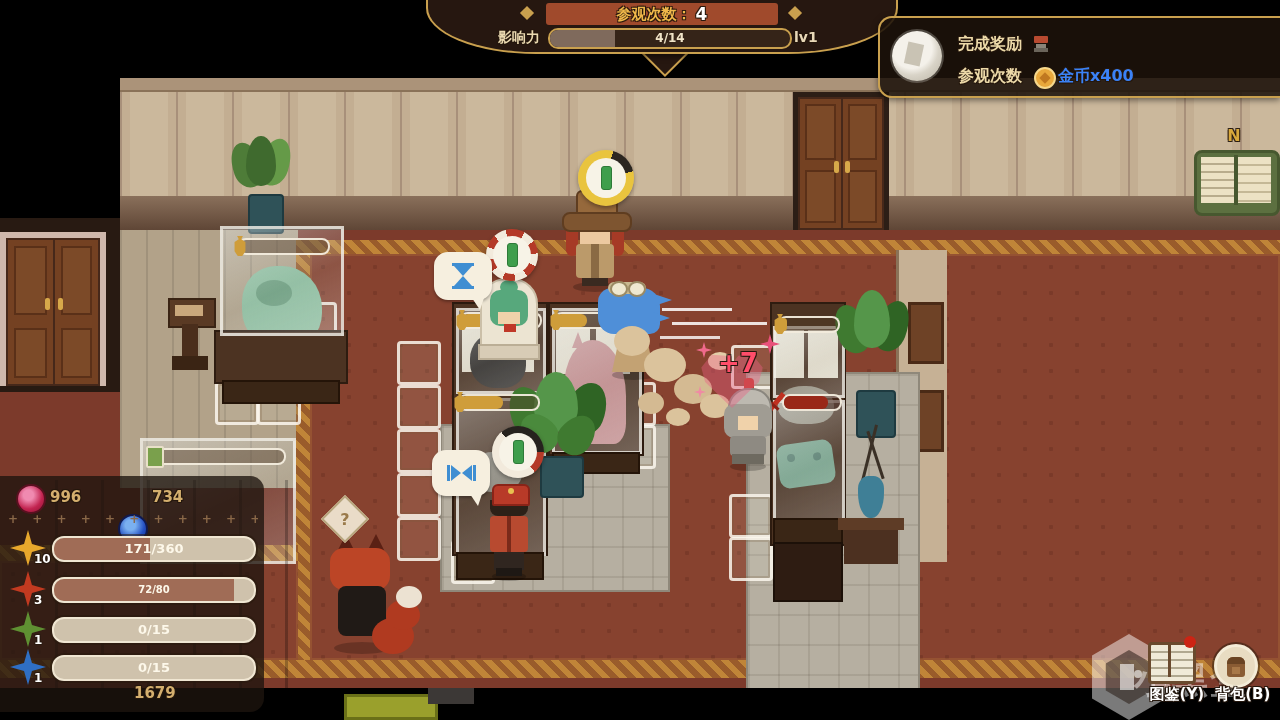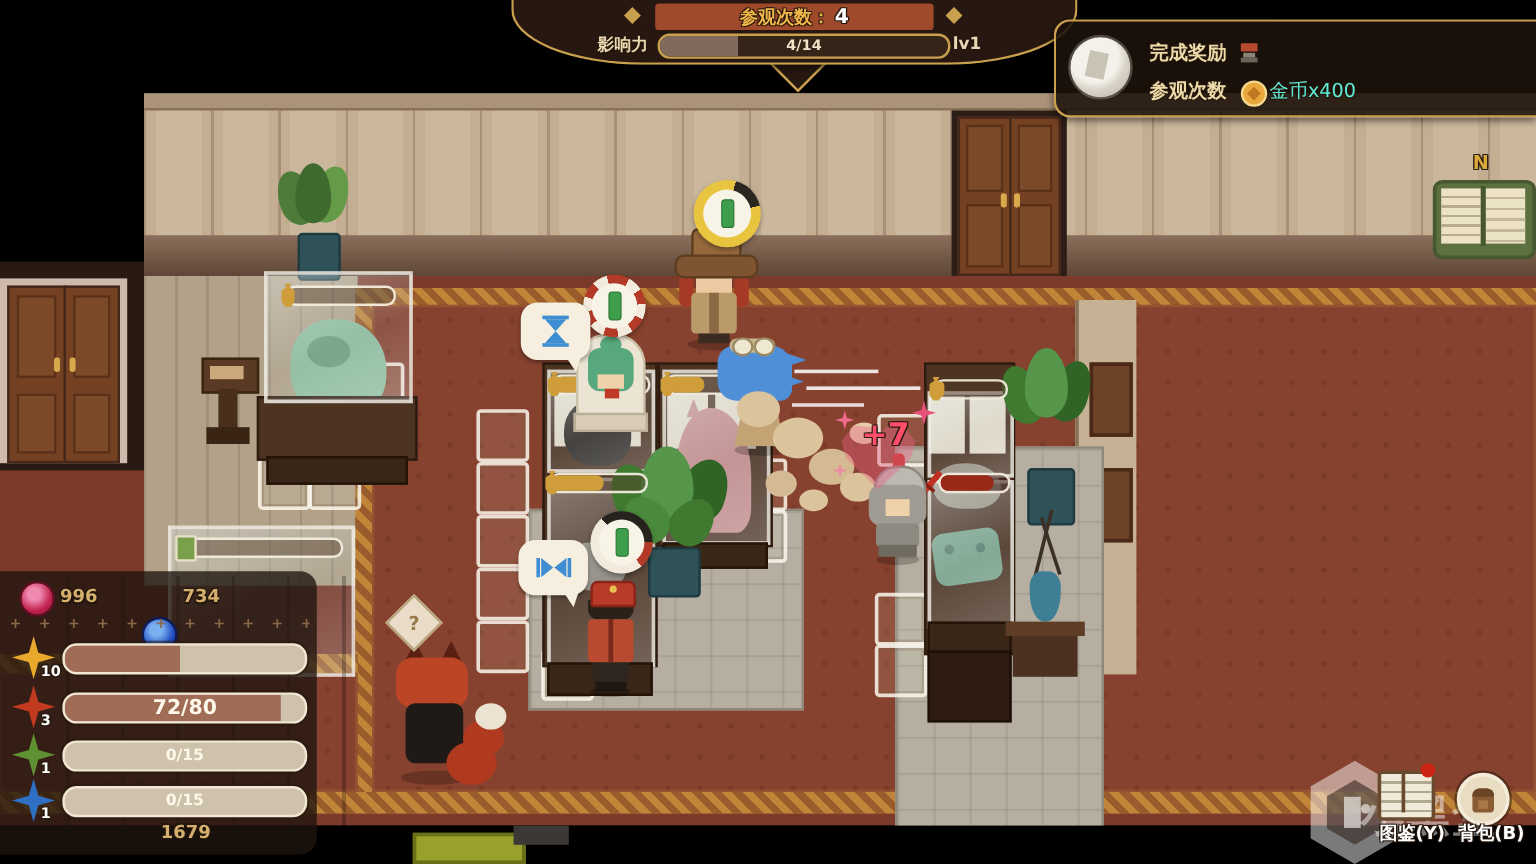--- a/index.html
+++ b/index.html
@@ -428,21 +428,21 @@
     <div class="a" style="left:14px;top:12px;width:16px;height:22px;background:#c9c3b4;transform:rotate(12deg)"></div>
   </div>
   <div class="a hudtxt outline" style="left:78px;top:16px;font-size:16px;color:#ecd9a8">完成奖励</div>
   <div class="a" style="left:152px;top:17px;width:18px;height:18px">
     <div class="a" style="left:2px;top:1px;width:14px;height:7px;background:#b84a30;border-radius:1px"></div>
     <div class="a" style="left:4px;top:9px;width:10px;height:4px;background:#8a8478"></div>
     <div class="a" style="left:2px;top:13px;width:14px;height:4px;background:#6a645a"></div>
   </div>
   <div class="a hudtxt outline" style="left:78px;top:48px;font-size:16px;color:#ecd9a8">参观次数</div>
   <div class="a coin" style="left:154px;top:49px;width:18px;height:18px"></div>
-  <div class="a outline" style="left:178px;top:48px;font-size:16px;font-weight:normal;color:#5eead4">金币x400</div>
+  <div class="a outline" style="left:178px;top:48px;font-size:16px;font-weight:bold;color:#3b82f6">金币x400</div>
 </div>
 
 <div class="a" style="left:1190px;top:126px;width:90px;height:92px;z-index:102">
   <div class="a outline" style="left:34px;top:0;width:20px;text-align:center;color:#d8a83c;font-size:16px;font-weight:bold">N</div>
   <div class="a" style="left:4px;top:24px;width:80px;height:60px;
        background:#5c7040;border:3px solid #47582f;border-radius:8px">
     <div class="a" style="left:4px;top:4px;width:33px;height:46px;background:#ece2c4;
          background-image:repeating-linear-gradient(transparent 0 6px,#b8ac8c 6px 8px)"></div>
     <div class="a" style="left:41px;top:4px;width:33px;height:46px;background:#ece2c4;
          background-image:repeating-linear-gradient(transparent 0 7px,#c4b896 7px 9px)"></div>
@@ -460,28 +460,29 @@
   <div class="a outline" style="left:152px;top:12px;color:#d4af6e;font-size:15px;font-weight:bold">734</div>
 
   <div class="a" style="left:8px;top:36px;width:250px;color:#8a6848;font-size:12px;font-weight:bold;letter-spacing:5px;
               white-space:nowrap;overflow:hidden;text-align:center">+ + + + + + + + + + + + + +</div>
 
   <div class="a" style="left:0;top:56px;width:264px;height:34px">
     <div class="star4" style="left: 10px; top: -2px; width: 36px; height: 36px; background: rgb(232, 168, 44);"></div>
     <div class="a badge" style="left:34px;top:20px">10</div>
     <div class="pbar a" style="left:52px;top:4px;width:200px;height:22px;background:#cfc2ac;border-radius:12px">
       <div class="pfill" style="background: rgb(160, 108, 86); width: 48%;"></div>
+      <div class="ptxt" style="line-height:22px;font-size:13px">171/360</div>
     </div>
   </div>
   <div class="a" style="left:0;top:97px;width:264px;height:34px">
     <div class="star4" style="left: 10px; top: -2px; width: 36px; height: 36px; background: rgb(194, 58, 32);"></div>
     <div class="a badge" style="left:34px;top:20px">3</div>
     <div class="pbar a" style="left:52px;top:4px;width:200px;height:22px;background:#cfc2ac;border-radius:12px">
       <div class="pfill" style="background: rgb(160, 108, 86); width: 90%;"></div>
-      <div class="ptxt" style="line-height:22px;font-size:17px">72/80</div>
+      <div class="ptxt" style="line-height:22px;font-size:10px">72/80</div>
     </div>
   </div>
   <div class="a" style="left:0;top:137px;width:264px;height:34px">
     <div class="star4" style="left: 10px; top: -2px; width: 36px; height: 36px; background: rgb(95, 144, 50);"></div>
     <div class="a badge" style="left:34px;top:20px">1</div>
     <div class="pbar a" style="left:52px;top:4px;width:200px;height:22px;background:#cfc2ac;border-radius:12px">
       <div class="pfill" style="background: rgb(160, 108, 86); width: 0%;"></div>
       <div class="ptxt" style="line-height:22px;font-size:13px">0/15</div>
     </div>
   </div>

